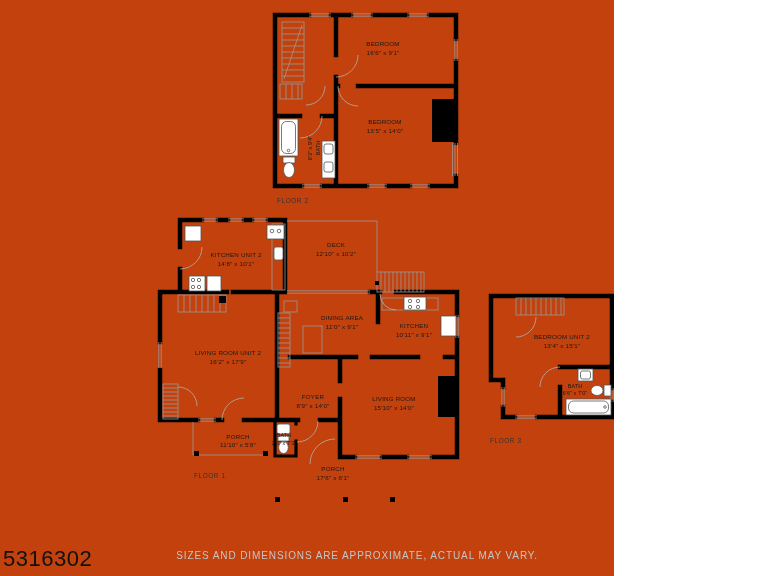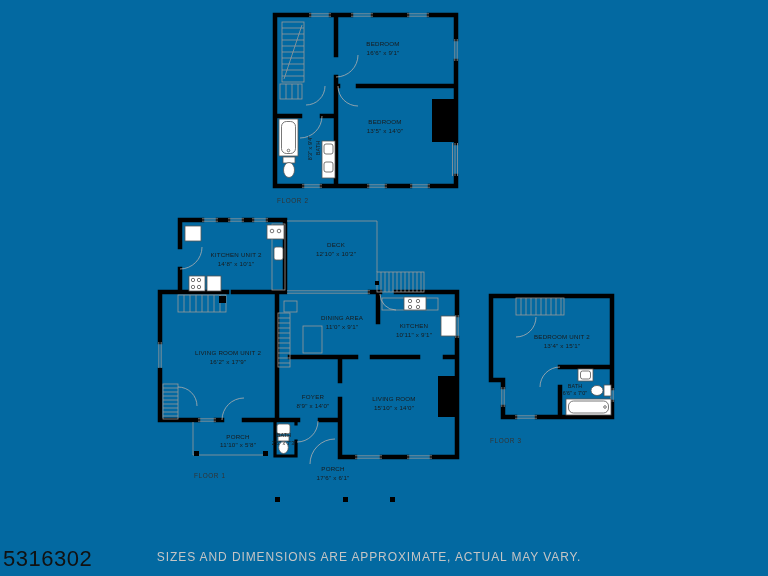--- a/index.html
+++ b/index.html
@@ -1,30 +1,30 @@
 <!DOCTYPE html>
 <html style="--wall: #000000; --line: #999999; --label: #1a1a1a; --muted: #c5c5c5;"><head>
 <meta charset="utf-8">
 <style>
   html,body{margin:0;padding:0;background:#fff;}
-  .page{position:relative;width:768px;height:576px;background:#0369a1;overflow:hidden;
+  .page{position:relative;width:614px;height:576px;background:#c2410c;overflow:hidden;
         font-family:"Liberation Sans",sans-serif;}
   svg{display:block;position:absolute;left:0;top:0;}
   .wall{stroke:var(--wall,#000);stroke-width:4.5;fill:none;stroke-linecap:square;}
   .wallb{stroke-width:3.2;}
   .wallf{fill:var(--wall,#000);stroke:none;}
   .thin{stroke:var(--line,#999);stroke-width:.8;fill:none;}
   .fix{stroke:#555;stroke-width:.8;fill:#fff;}
   .arc{stroke:#b0b0b0;stroke-width:.8;fill:none;}
   text{fill:var(--label,#1a1a1a);font-family:"Liberation Sans",sans-serif;}
   .rl{font-size:6.2px;letter-spacing:.2px;text-anchor:middle;}
   .rs{font-size:5.4px;letter-spacing:.1px;text-anchor:middle;}
   .fl{font-size:6.4px;letter-spacing:.6px;text-anchor:start;fill:#333;}
   .id{position:absolute;left:3px;top:546px;font-size:22px;color:#111;letter-spacing:.5px;}
-  .disc{position:absolute;left:12px;top:550px;width:714px;text-align:center;font-size:12px;
+  .disc{position:absolute;left:0;top:550px;width:714px;text-align:center;font-size:10px;
         letter-spacing:.9px;color:var(--muted,#c5c5c5);}
 </style>
 </head>
 <body>
 
 <div class="page">
 <svg width="768" height="576" viewBox="0 0 768 576">
 
   <g>
     <path class="wall" d="

